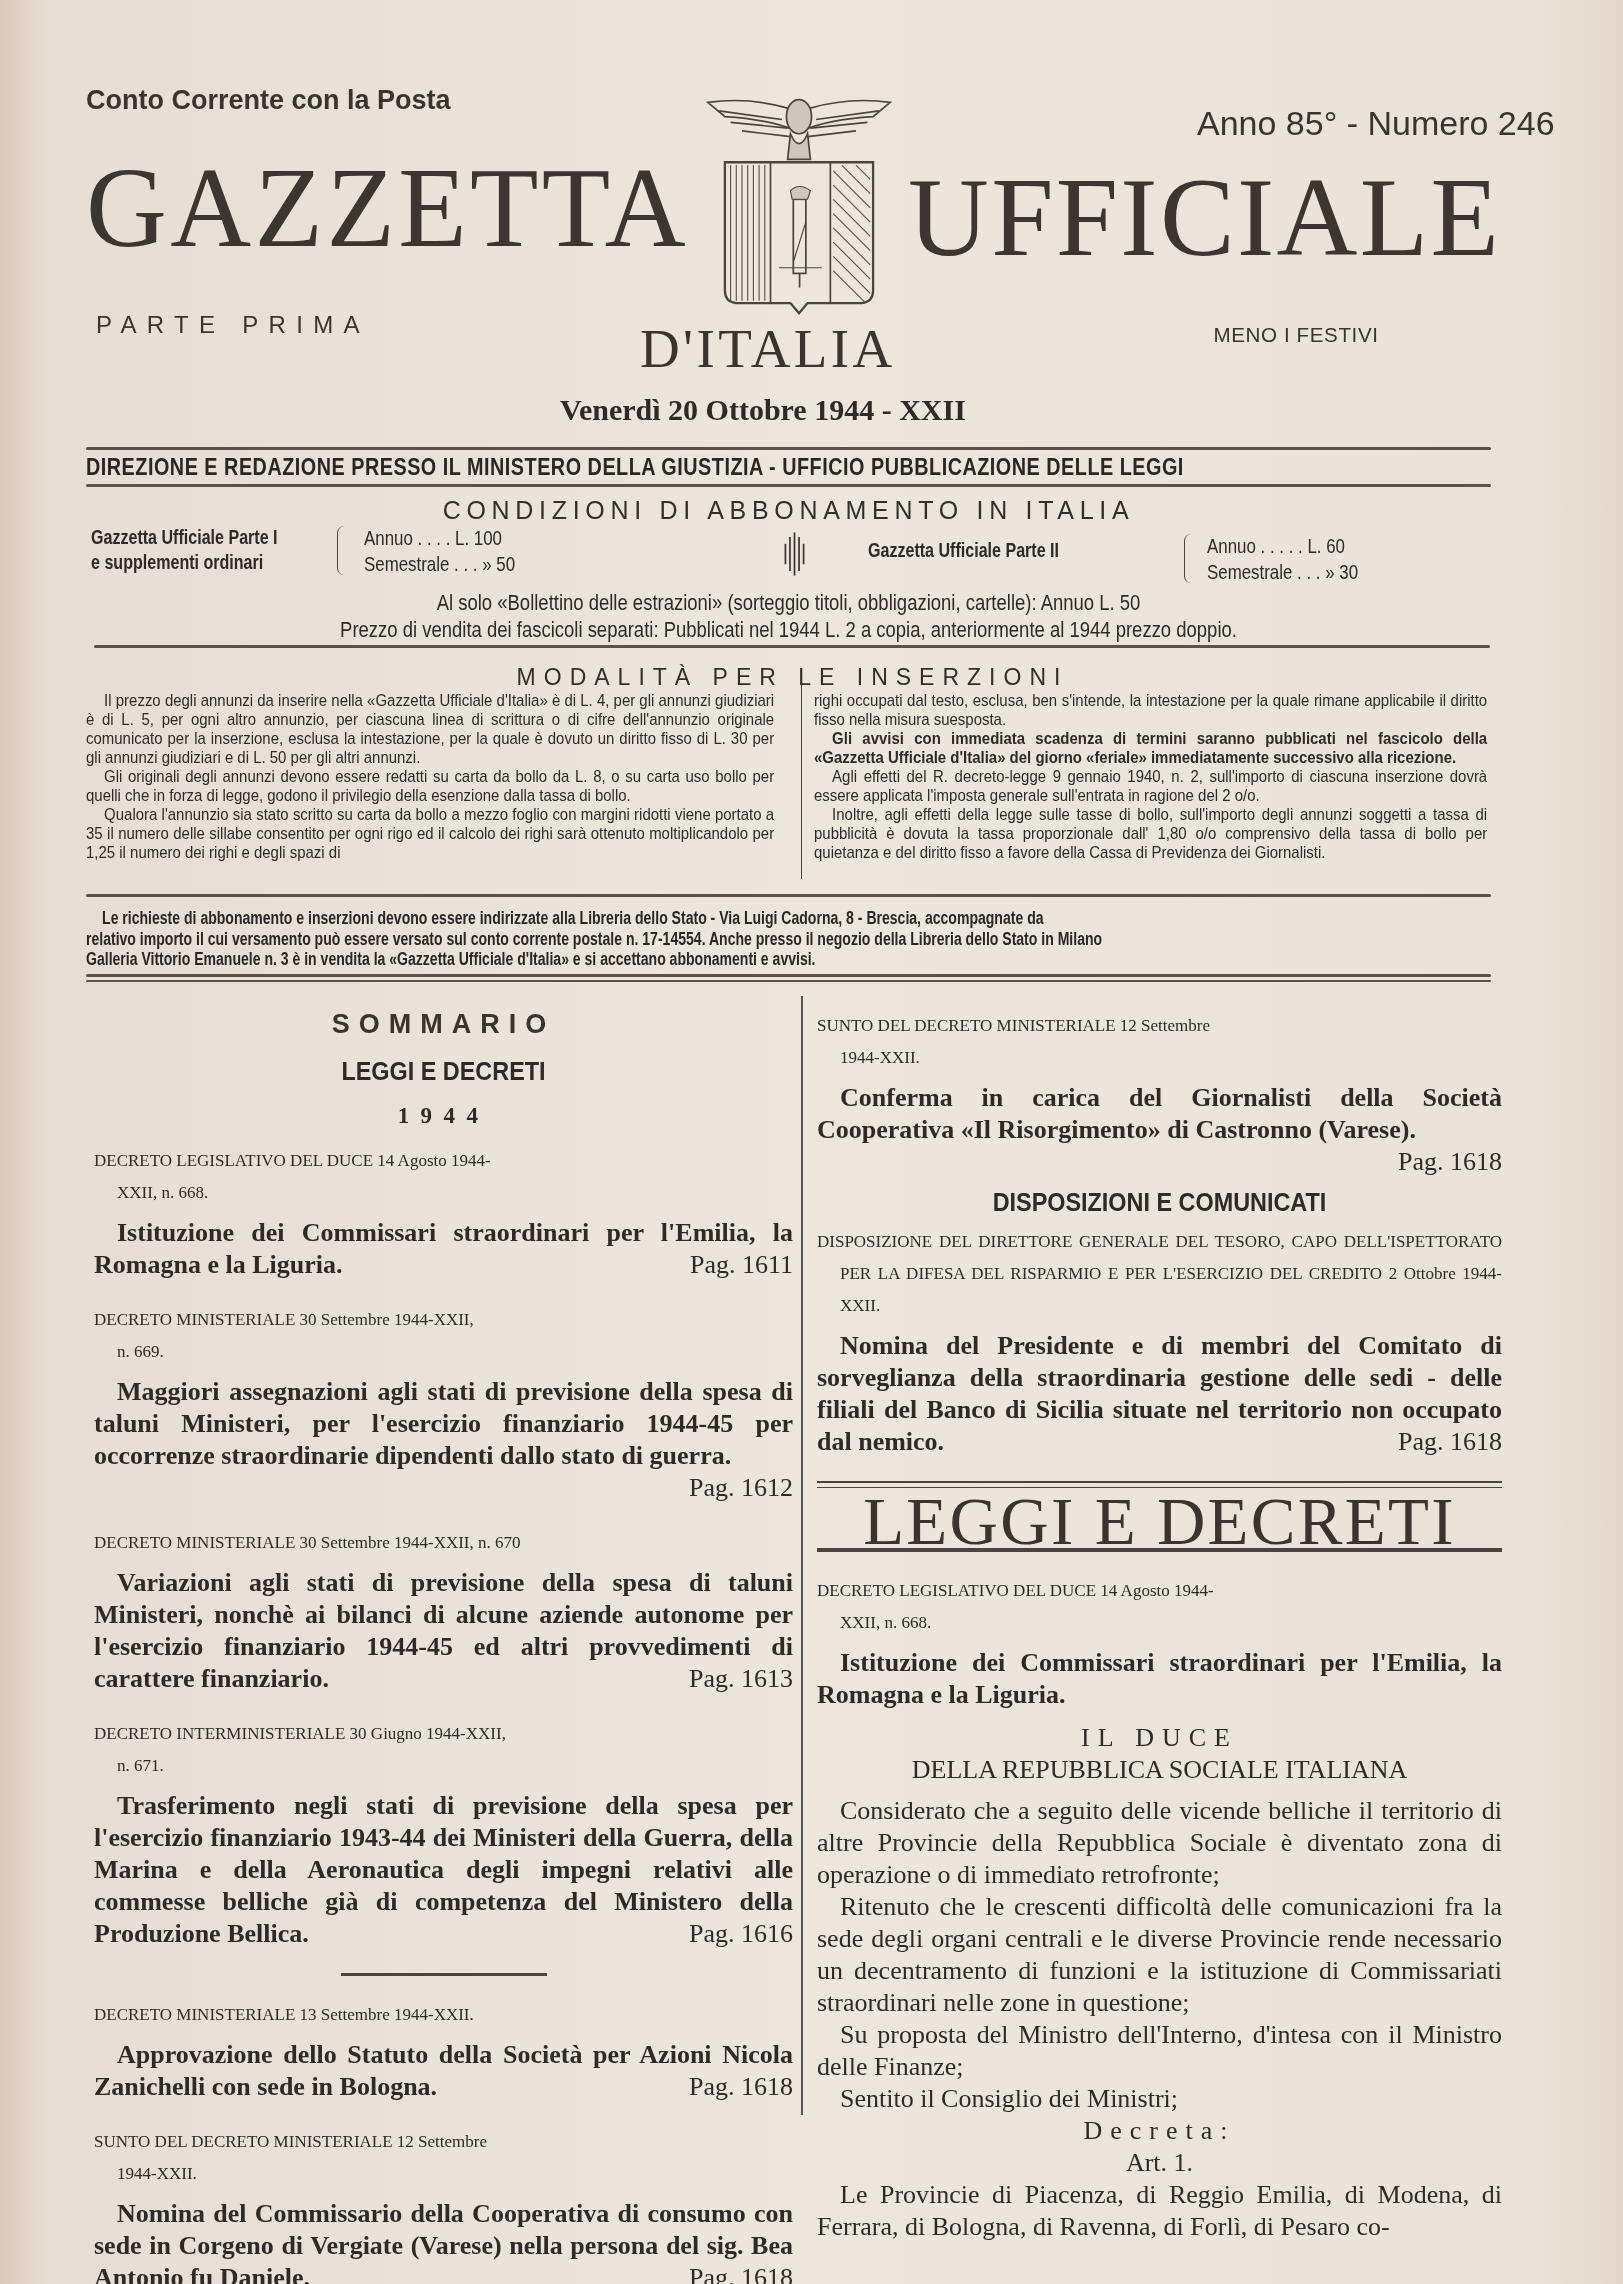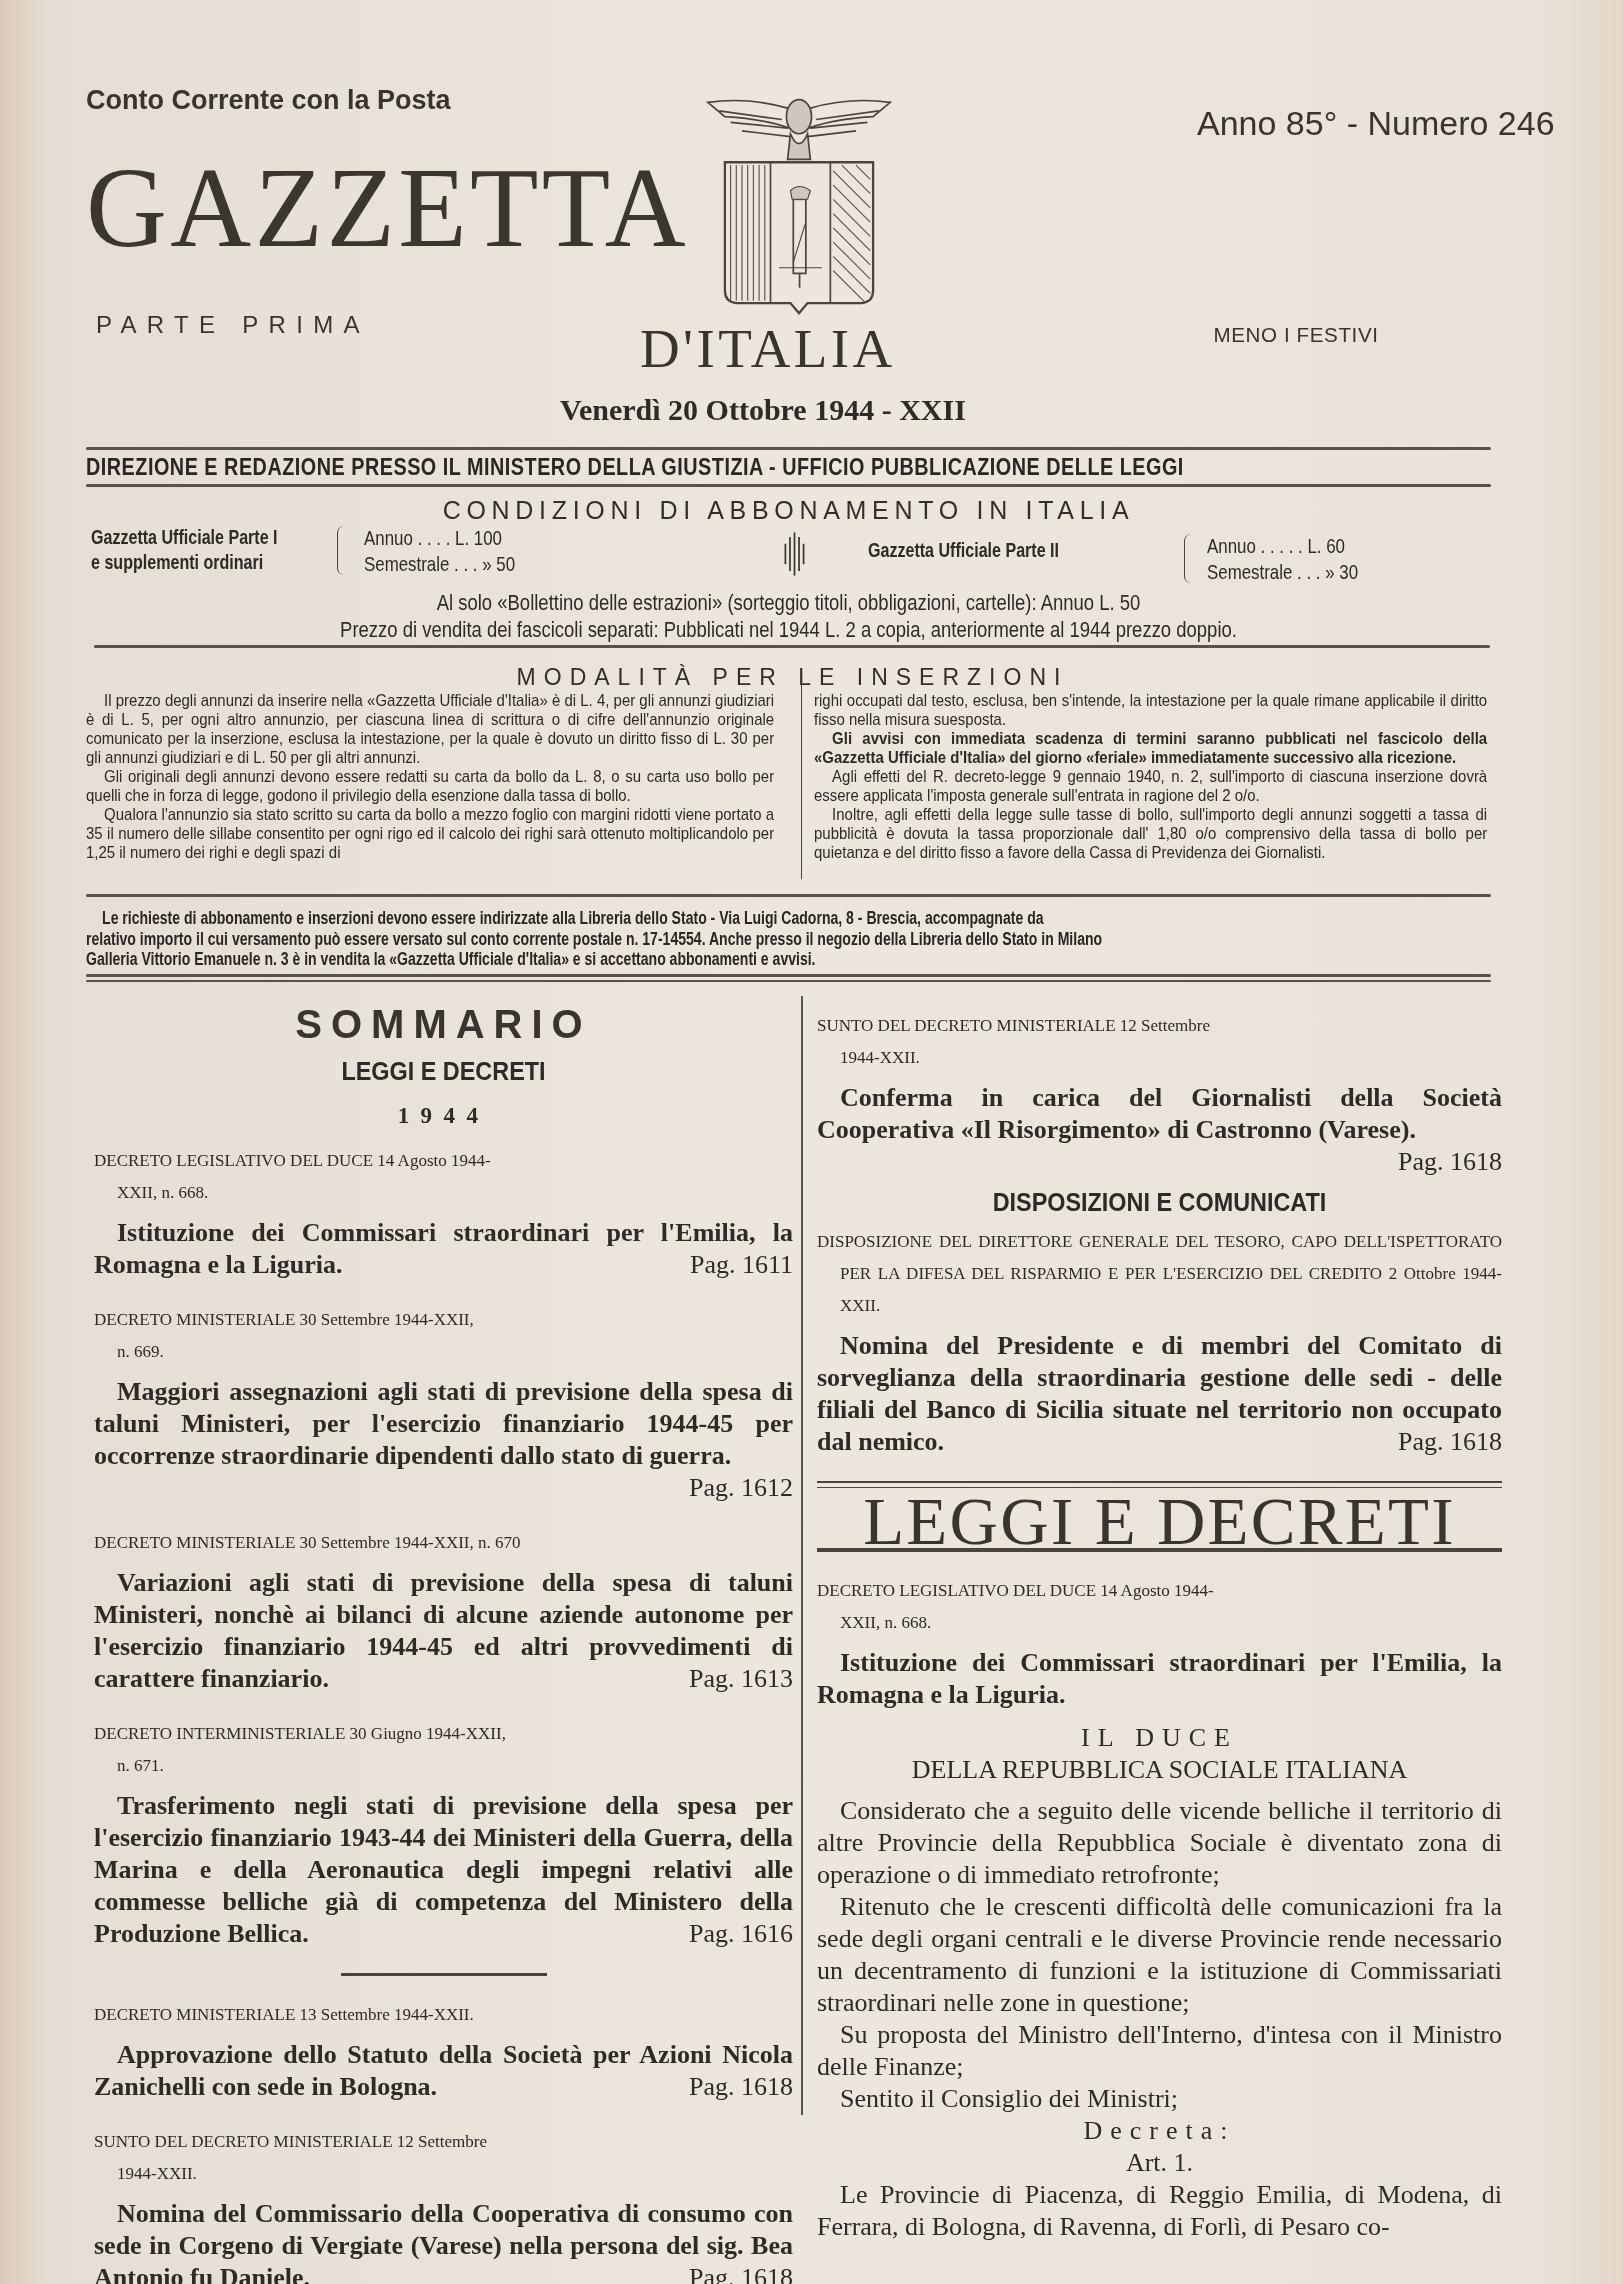--- a/index.html
+++ b/index.html
@@ -55,39 +55,40 @@
   .richieste span { display:block; transform: scaleX(0.78); transform-origin:left; white-space: nowrap; }
 
   
   .col { position: absolute; font-size: 26px; line-height: 32px; color:#2e2a26; }
   .col .entry { margin-bottom: 23px; }
   .col .head { text-align: justify; font-size: 17px; }
   .col .head .num { padding-left: 23px; display:block; }
   .col .desc { text-indent: 23px; text-align: justify; font-weight: bold; margin-top: 8px; }
   .col .pag { float: right; font-weight: normal; }
   .col .pag-line { text-align: right; font-weight: normal; }
-  .sommario-title { text-align: center; font-size: 40px; letter-spacing: 9px; font-weight: bold; color:#3a342f; margin-bottom: 15px; font-family: "Liberation Sans", "DejaVu Sans", sans-serif;}
+  .sommario-title { text-align: center; font-size: 27px; letter-spacing: 9px; font-weight: bold; color:#3a342f; margin-bottom: 15px; font-family: "Liberation Sans", "DejaVu Sans", sans-serif;}
   .section-sub { text-align:center; font-size: 26px; font-weight:bold; margin-bottom: 12.6px; font-family: "Liberation Sans","DejaVu Sans",sans-serif; transform: scaleX(0.9);}
   .year { text-align:center; font-size: 23px; letter-spacing: 11.4px; font-weight:bold; margin-bottom: 13.7px; }
 
   .vrule { position:absolute; left: 801px; top: 996px; width: 1.7px; height: 1119px; background:#555; }
 
   .leggi-big { text-align:center; font-size: 67px; letter-spacing: 2.3px; color:#3a342f; margin: 17px 0 11.4px; }
   .center { text-align:center; }
   .body-p { text-indent: 23px; text-align: justify; }
   .spaced { letter-spacing: 8px; }
 </style>
 </head>
 <body>
 
 <div class="page">
 
   <div class="abs conto sans">Conto Corrente con la Posta</div>
   <div class="abs anno sans">Anno 85° - Numero 246</div>
   <div class="abs title-left">GAZZETTA</div>
+  <div class="abs title-right">UFFICIALE</div>
 
   <svg class="abs emblem" viewBox="0 0 340 400">
 
     <g stroke="#4a443e" stroke-width="3" fill="none">
       <path d="M10 20 Q80 10 150 30 L165 70 Q120 50 40 45 Z"></path>
       <path d="M330 20 Q260 10 190 30 L175 70 Q220 50 300 45 Z"></path>
       <path d="M30 35 L140 50 M50 55 L150 65 M70 70 L155 80"></path>
       <path d="M310 35 L200 50 M290 55 L190 65 M270 70 L185 80"></path>
       <ellipse cx="170" cy="45" rx="22" ry="30" fill="#cfc7bd"></ellipse>
       <path d="M155 75 Q170 110 185 75 L190 120 L150 120 Z" fill="#cfc7bd"></path>

